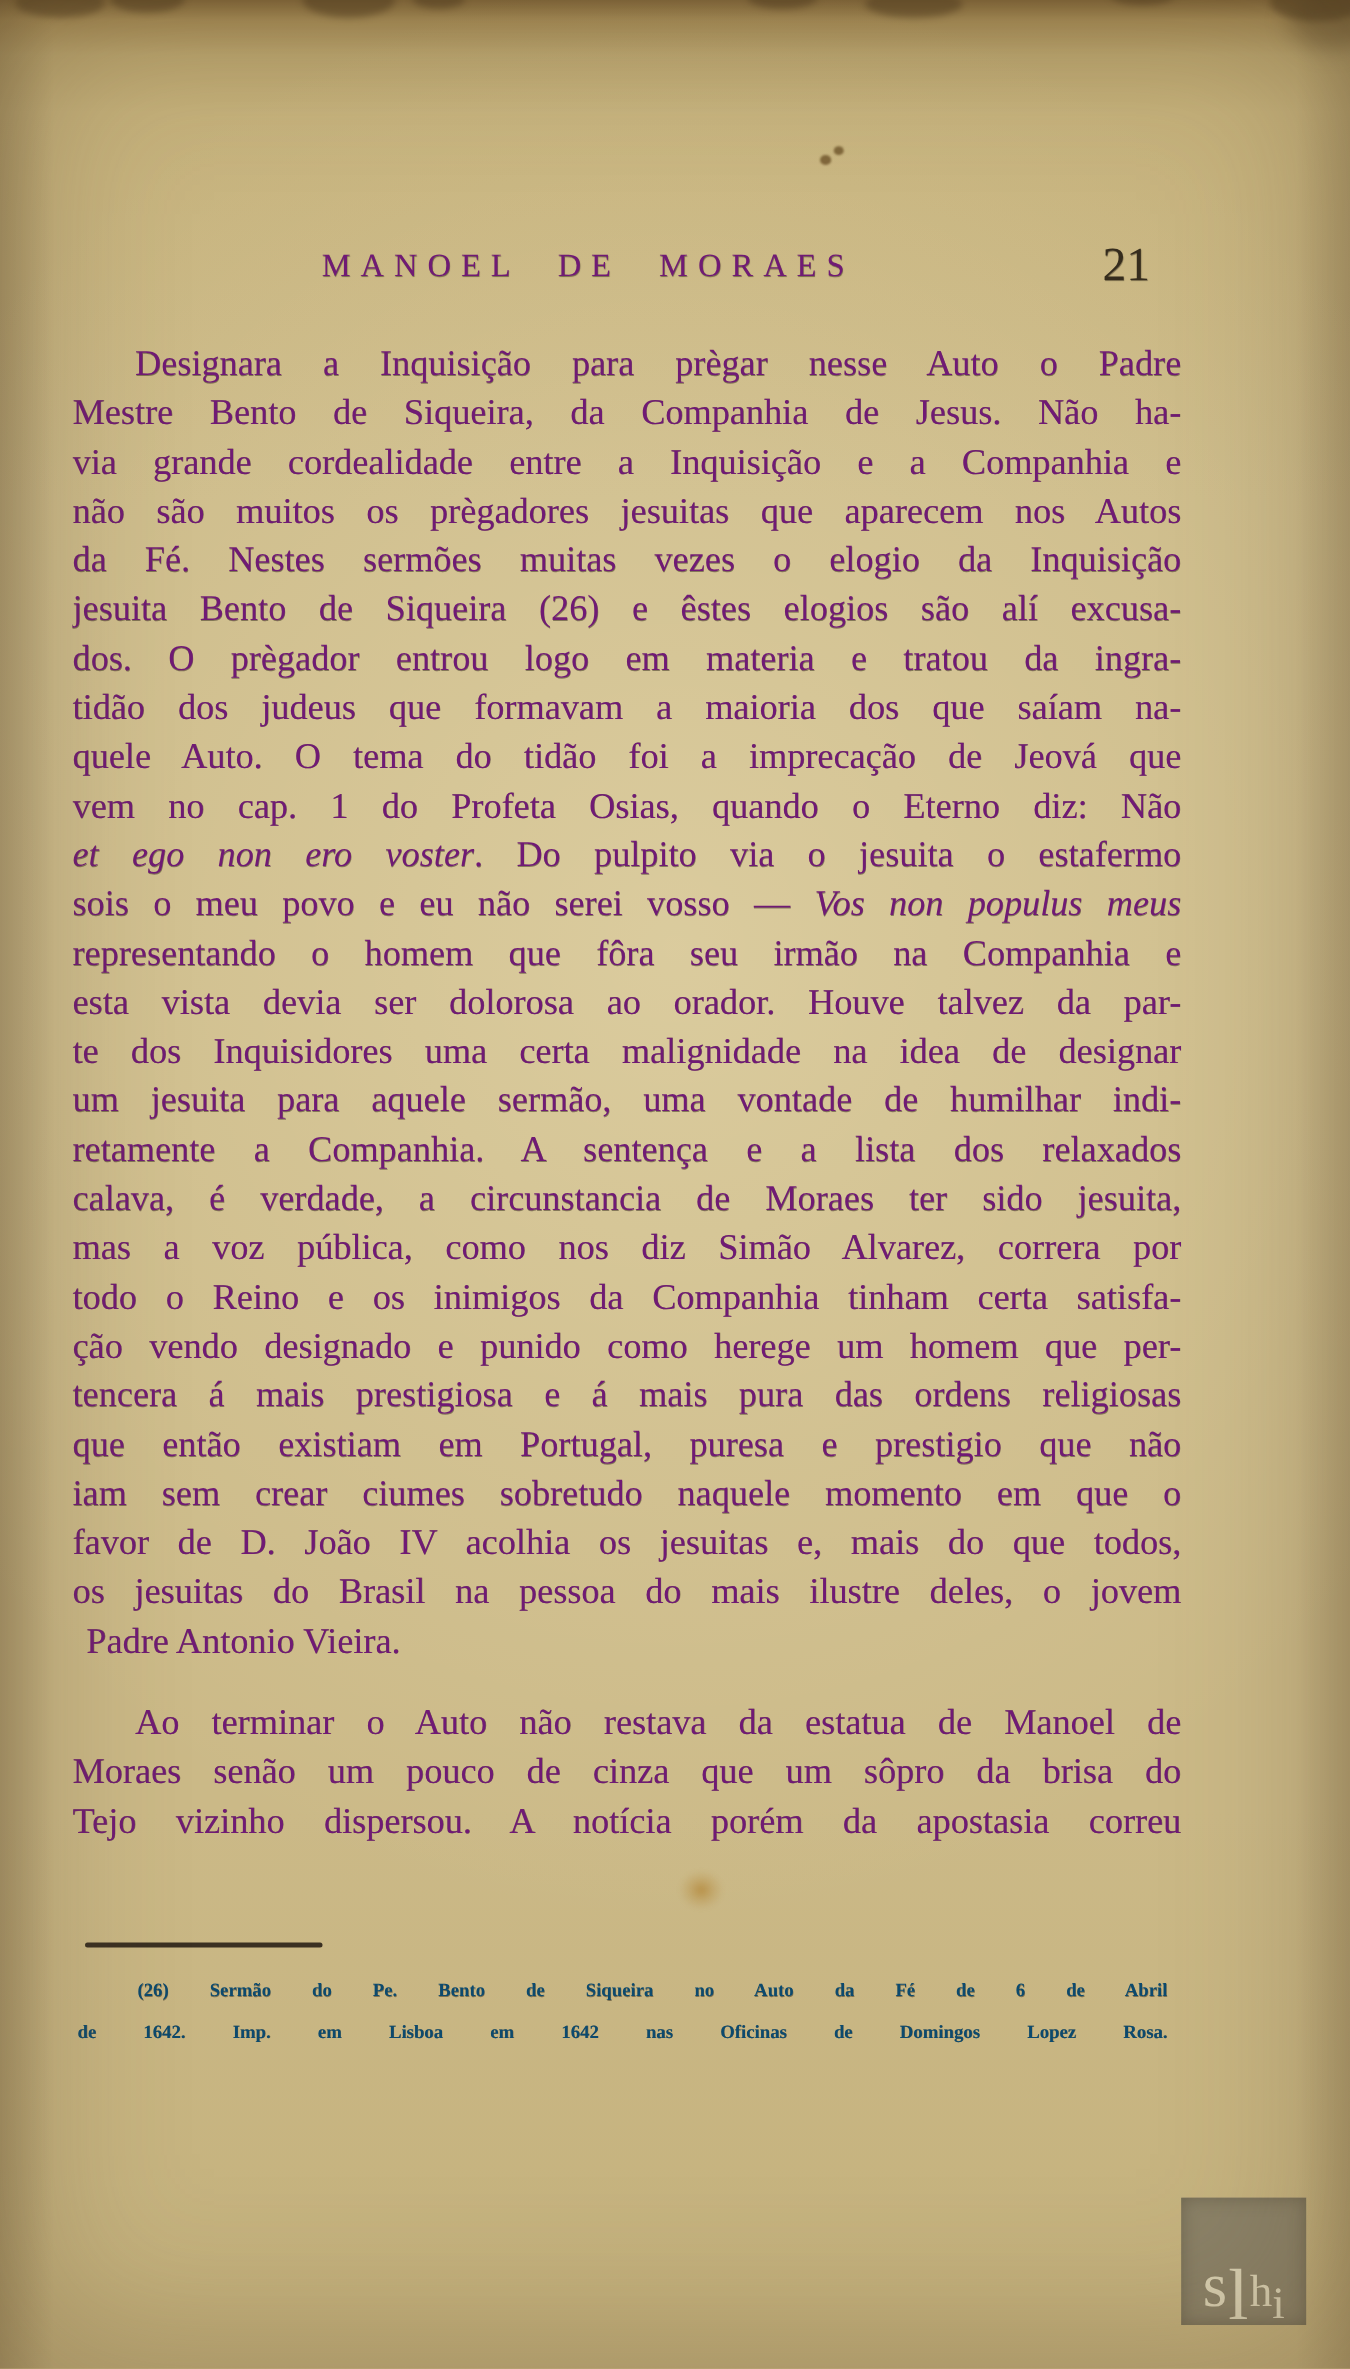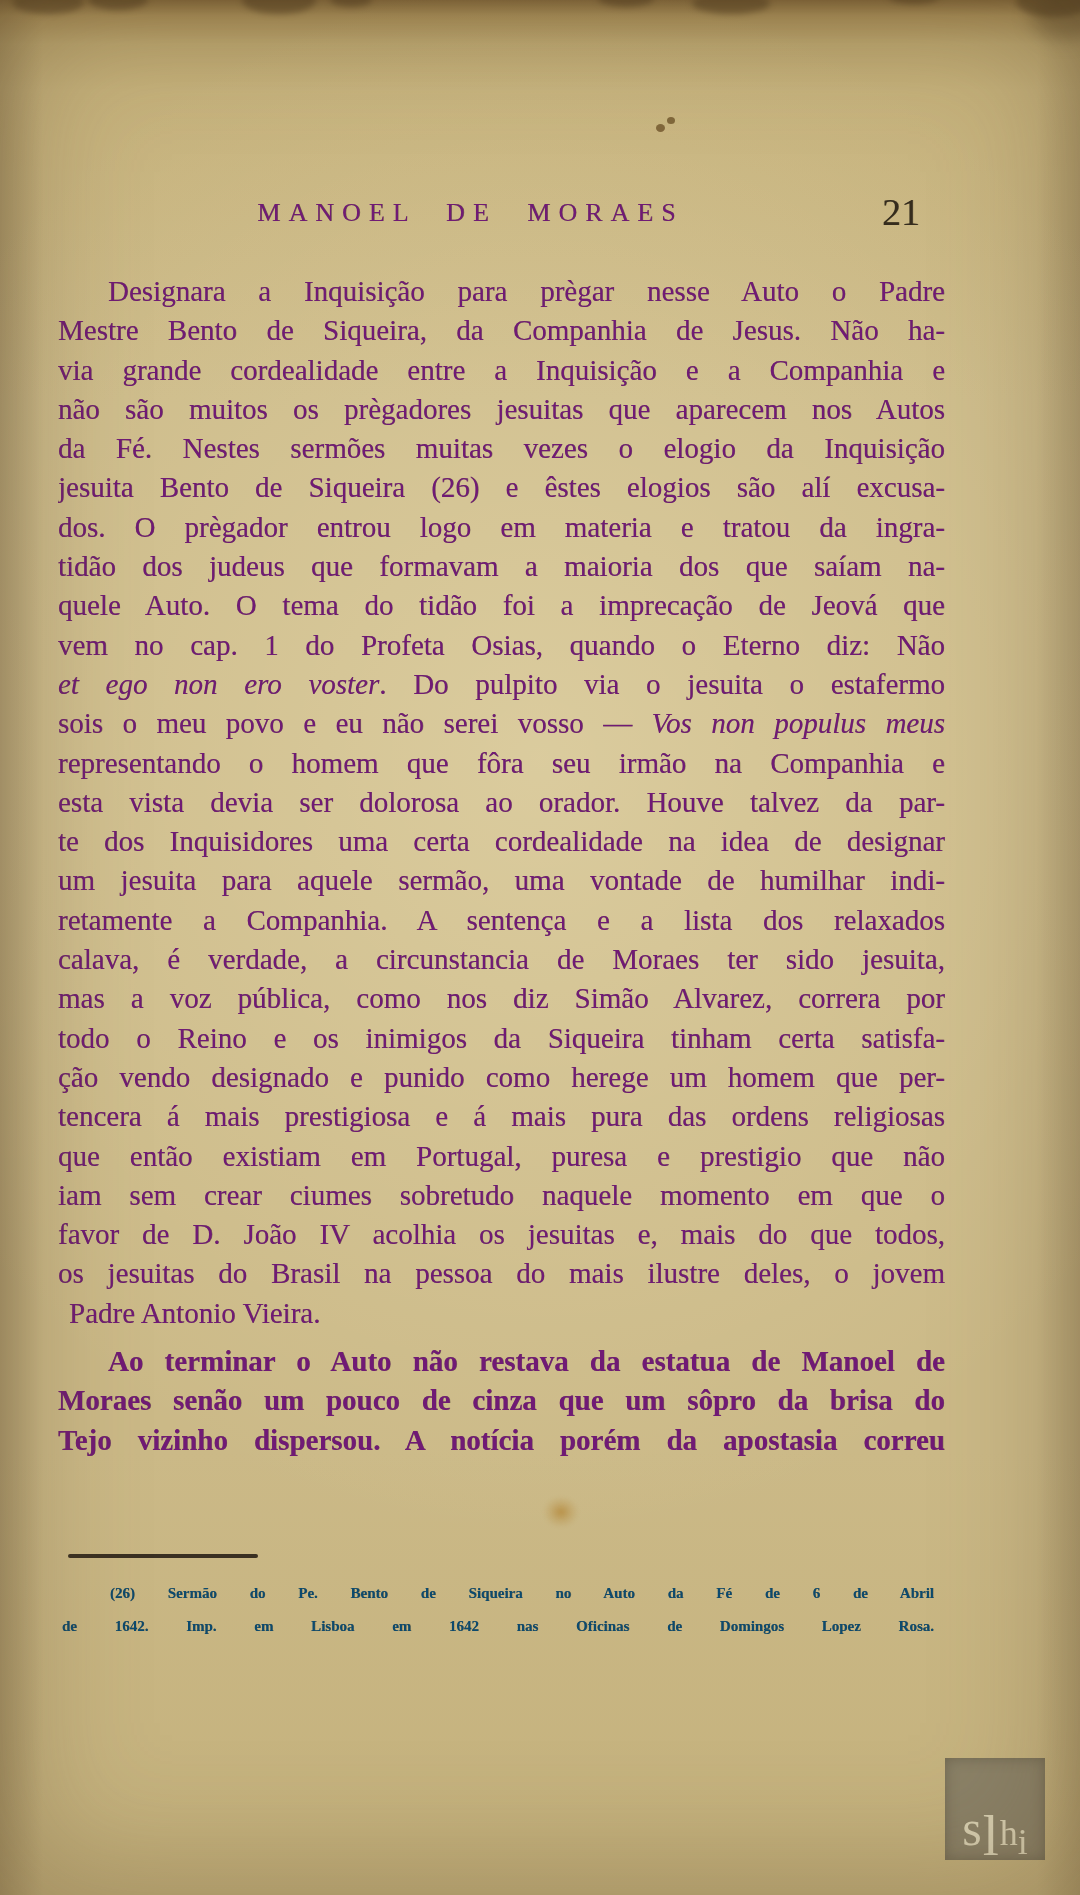--- a/index.html
+++ b/index.html
@@ -51,21 +51,21 @@
     font-size: 38px; color: #352c1d;
     text-shadow: 0.4px 0.4px 0.6px rgba(52,43,28,0.55);
   }
 
   
   .text-block {
     position: absolute; left: 58px; top: 272px; width: 887px;
     font-size: 29px; color: #701a75;
     text-shadow: 0.3px 0.4px 0.5px rgba(52,43,28,0.5);
   }
-  .paragraph + .paragraph { margin-top: 9px; font-weight: bold; }
+  .paragraph + .paragraph { margin-top: 26px; }
   .line {
     height: 39.3px; line-height: 39.3px;
     text-align: justify; text-align-last: justify;
     overflow: hidden; white-space: nowrap;
   }
   .line.last { text-align-last: left; margin-left: 11px; }
   .line.indent { text-indent: 50px; }
   .italic { font-style: italic; }
 
   
@@ -127,26 +127,26 @@
       <div class="line"><span>da Fé. Nestes sermões muitas vezes o elogio da Inquisição</span></div>
       <div class="line"><span>jesuita Bento de Siqueira (26) e êstes elogios são alí excusa-</span></div>
       <div class="line"><span>dos. O prègador entrou logo em materia e tratou da ingra-</span></div>
       <div class="line"><span>tidão dos judeus que formavam a maioria dos que saíam na-</span></div>
       <div class="line"><span>quele Auto. O tema do tidão foi a imprecação de Jeová que</span></div>
       <div class="line"><span>vem no cap. 1 do Profeta Osias, quando o Eterno diz: Não</span></div>
       <div class="line"><span class="italic">et ego non ero voster</span><span>. Do pulpito via o jesuita o estafermo</span></div>
       <div class="line"><span>sois o meu povo e eu não serei vosso — </span><span class="italic">Vos non populus meus</span></div>
       <div class="line"><span>representando o homem que fôra seu irmão na Companhia e</span></div>
       <div class="line"><span>esta vista devia ser dolorosa ao orador. Houve talvez da par-</span></div>
-      <div class="line"><span>te dos Inquisidores uma certa cordealidade na idea de designar</span></div>
+      <div class="line"><span>te dos Inquisidores uma certa malignidade na idea de designar</span></div>
       <div class="line"><span>um jesuita para aquele sermão, uma vontade de humilhar indi-</span></div>
       <div class="line"><span>retamente a Companhia. A sentença e a lista dos relaxados</span></div>
       <div class="line"><span>calava, é verdade, a circunstancia de Moraes ter sido jesuita,</span></div>
       <div class="line"><span>mas a voz pública, como nos diz Simão Alvarez, correra por</span></div>
-      <div class="line"><span>todo o Reino e os inimigos da Siqueira tinham certa satisfa-</span></div>
+      <div class="line"><span>todo o Reino e os inimigos da Companhia tinham certa satisfa-</span></div>
       <div class="line"><span>ção vendo designado e punido como herege um homem que per-</span></div>
       <div class="line"><span>tencera á mais prestigiosa e á mais pura das ordens religiosas</span></div>
       <div class="line"><span>que então existiam em Portugal, puresa e prestigio que não</span></div>
       <div class="line"><span>iam sem crear ciumes sobretudo naquele momento em que o</span></div>
       <div class="line"><span>favor de D. João IV acolhia os jesuitas e, mais do que todos,</span></div>
       <div class="line"><span>os jesuitas do Brasil na pessoa do mais ilustre deles, o jovem</span></div>
       <div class="line last"><span>Padre Antonio Vieira.</span></div>
     </div>
     <div class="paragraph">
       <div class="line indent"><span>Ao terminar o Auto não restava da estatua de Manoel de</span></div>

